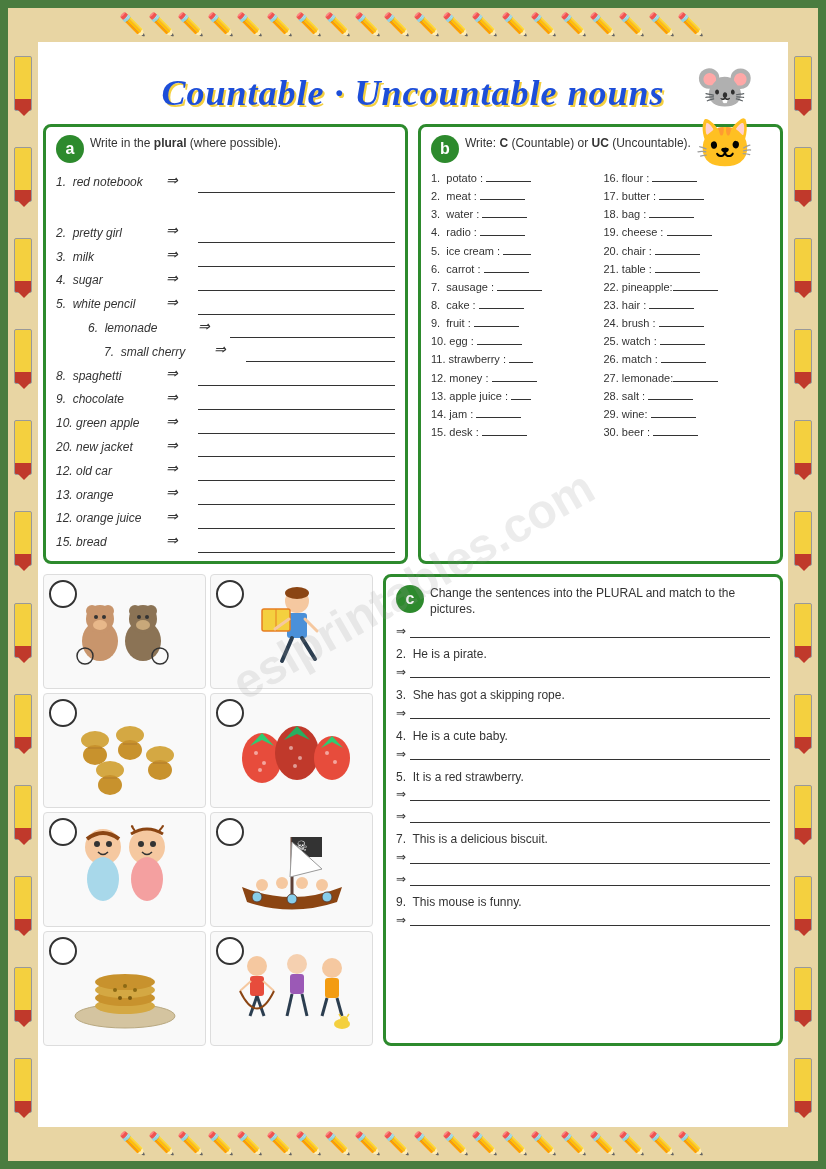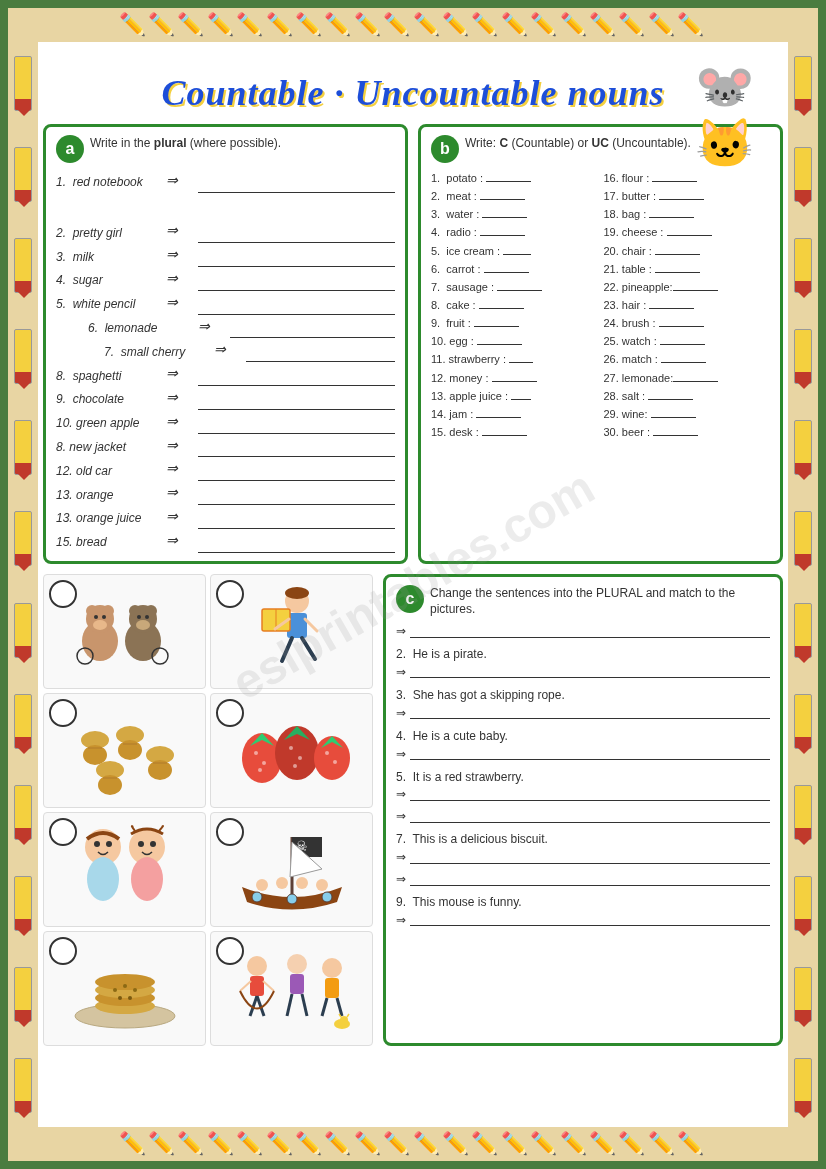--- a/index.html
+++ b/index.html
@@ -370,36 +370,36 @@
               <span style="min-width:90px;display:inline-block;">9.&nbsp;&nbsp;chocolate</span> 
               <span class="arrow-sym">⇒</span>
               <span class="answer-line"></span>
             </li>
           <li>
               <span style="min-width:90px;display:inline-block;">10. green apple</span> 
               <span class="arrow-sym">⇒</span>
               <span class="answer-line"></span>
             </li>
           <li>
-              <span style="min-width:90px;display:inline-block;">8. new jacket</span> 
+              <span style="min-width:90px;display:inline-block;">20. new jacket</span> 
               <span class="arrow-sym">⇒</span>
               <span class="answer-line"></span>
             </li>
           <li>
               <span style="min-width:90px;display:inline-block;">12. old car</span> 
               <span class="arrow-sym">⇒</span>
               <span class="answer-line"></span>
             </li>
           <li>
               <span style="min-width:90px;display:inline-block;">13. orange</span> 
               <span class="arrow-sym">⇒</span>
               <span class="answer-line"></span>
             </li>
           <li>
-              <span style="min-width:90px;display:inline-block;">13. orange juice</span> 
+              <span style="min-width:90px;display:inline-block;">12. orange juice</span> 
               <span class="arrow-sym">⇒</span>
               <span class="answer-line"></span>
             </li>
           <li>
               <span style="min-width:90px;display:inline-block;">15. bread</span> 
               <span class="arrow-sym">⇒</span>
               <span class="answer-line"></span>
             </li>
         </ol>
       </div>

